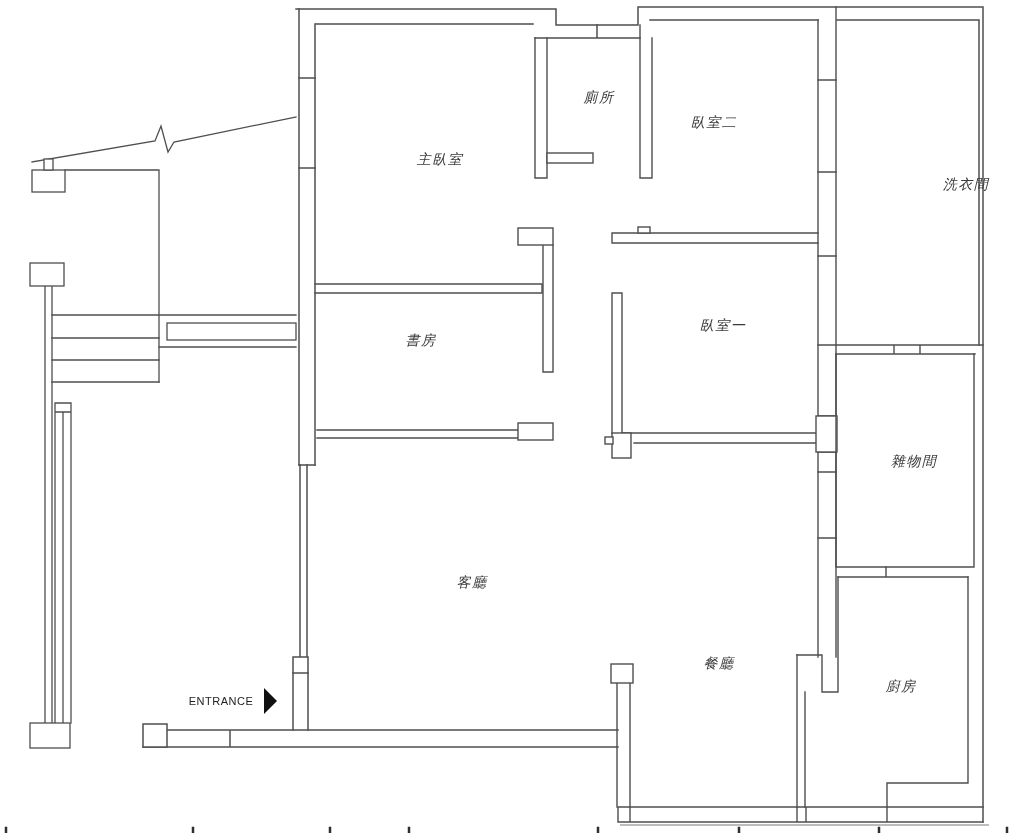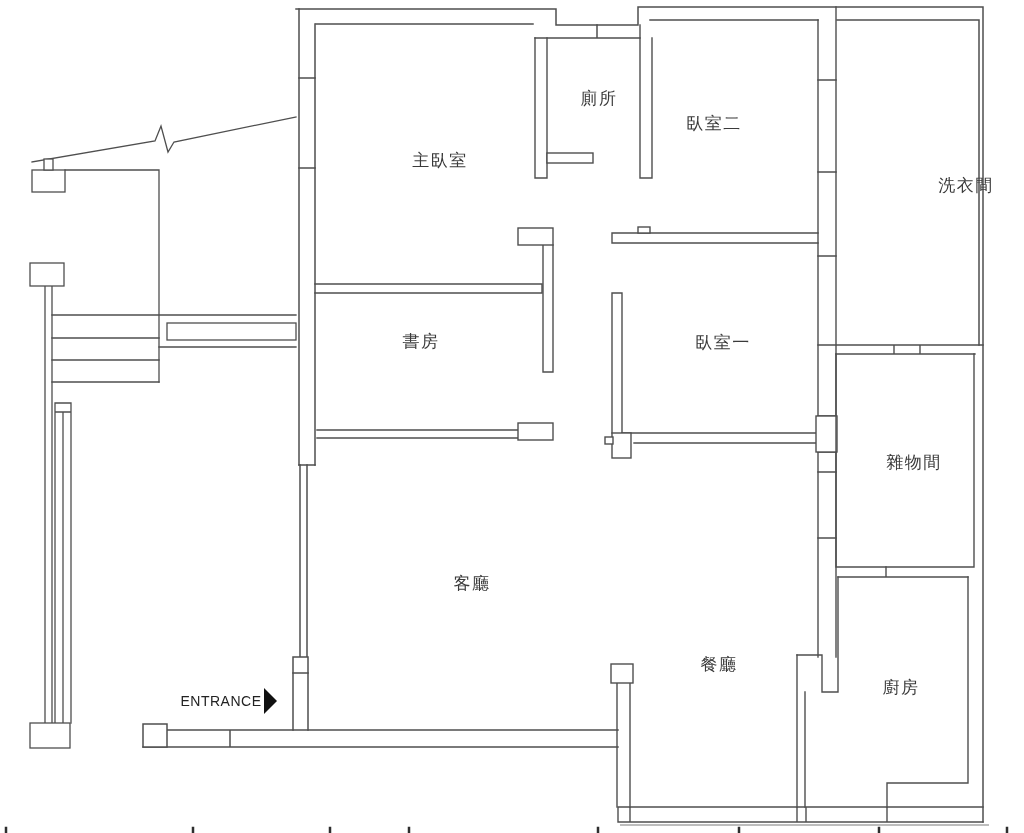--- a/index.html
+++ b/index.html
@@ -15,30 +15,31 @@
     width:1024px;height:833px;
     background:var(--bg);
     overflow:hidden;
     font-family:"Liberation Sans","DejaVu Sans",sans-serif;
   }
   .stage svg{position:absolute;left:0;top:0;}
   .room-label{
     position:absolute;
     transform:translate(-50%,-50%);
     color:var(--text);
-    font-size:17px;
+    font-size:14px;
     letter-spacing:1.5px;
     white-space:nowrap;
     user-select:none;
+    font-style:italic;
   }
   .entrance-label{
     position:absolute;
     transform:translate(-50%,-50%);
     color:#222;
-    font-size:14px;
+    font-size:11px;
     letter-spacing:0.5px;
     white-space:nowrap;
     user-select:none;
   }
 </style>
 </head>
 <body>
 
 <div class="stage">
 
@@ -130,21 +131,21 @@
     <g stroke="#2e2e2e" stroke-width="2.5">
       <path d="M6,828 V833 M193,828 V833 M330,828 V833 M409,828 V833 M598,828 V833 M739,828 V833 M879,828 V833 M1007,828 V833"></path>
     </g>
   </svg>
 
   <div class="room-label" style="left:440px;top:160px">主臥室</div>
   <div class="room-label" style="left:599px;top:98px">廁所</div>
   <div class="room-label" style="left:714px;top:123px">臥室二</div>
   <div class="room-label" style="left:966px;top:185px">洗衣間</div>
   <div class="room-label" style="left:421px;top:341px">書房</div>
-  <div class="room-label" style="left:723px;top:342px">臥室一</div>
+  <div class="room-label" style="left:723px;top:326px">臥室一</div>
   <div class="room-label" style="left:914px;top:462px">雜物間</div>
   <div class="room-label" style="left:472px;top:583px">客廳</div>
   <div class="room-label" style="left:719px;top:664px">餐廳</div>
   <div class="room-label" style="left:901px;top:687px">廚房</div>
 
   <div class="entrance-label" style="left:221px;top:701px">ENTRANCE</div>
 
 </div>
 
 </body></html>

